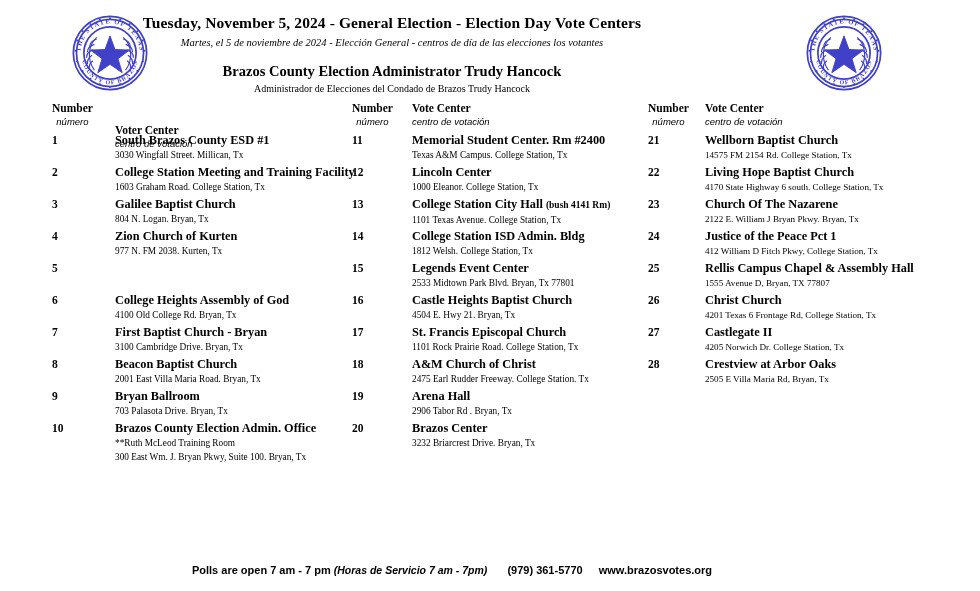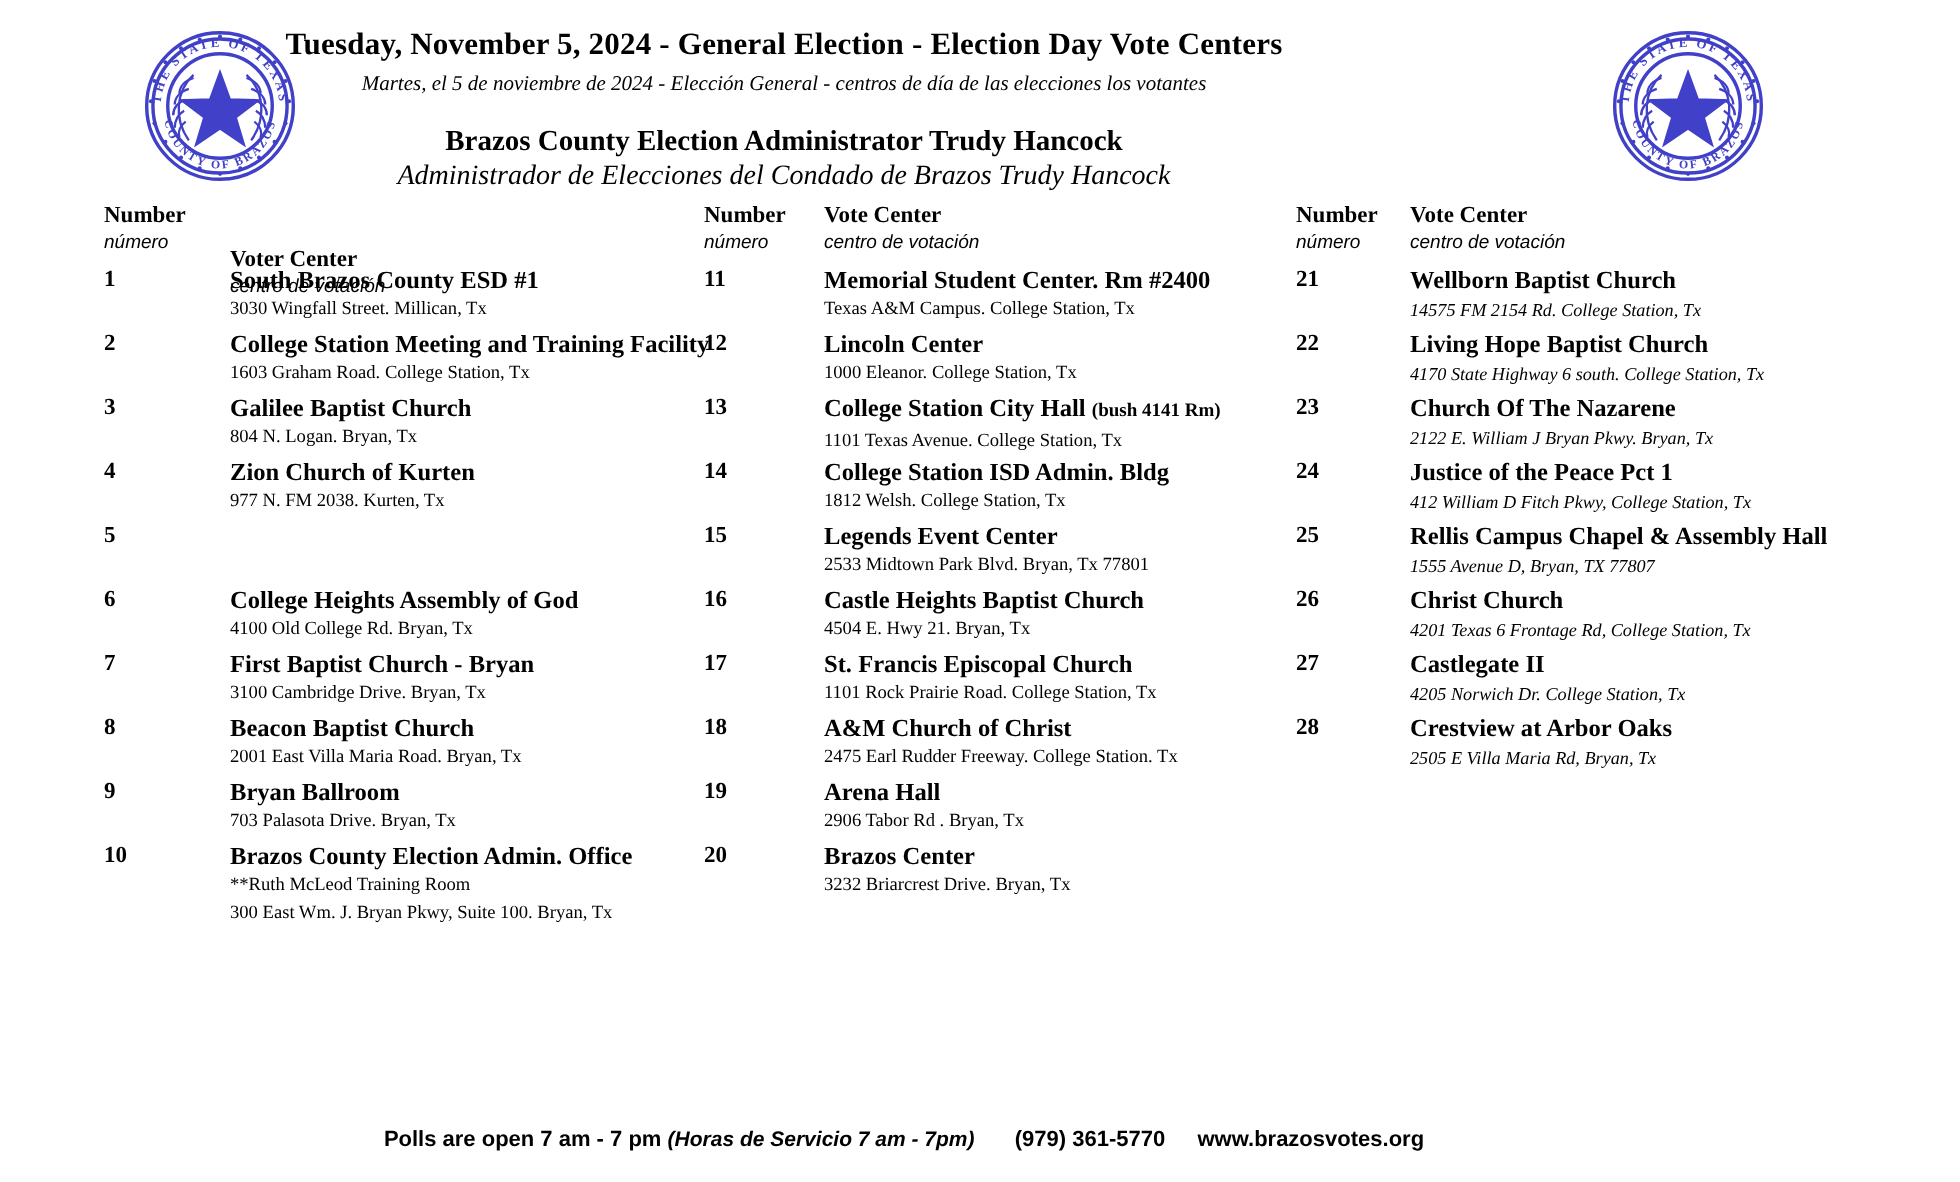--- a/index.html
+++ b/index.html
@@ -47,22 +47,21 @@
     line-height: 16px;
     margin-top: 3px;
   }
   .hdr-admin {
     font-size: 14.5px;
     font-weight: bold;
     line-height: 18px;
     margin-top: 11px;
   }
   .hdr-admin-sub {
-    font-size: 14px;
-    font-style: italic;
+    font-size: 10px;
     line-height: 14px;
     margin-top: 2px;
   }
 
   
   .columns {
     position: absolute;
     top: 101px;
     left: 0;
     width: 860px;
@@ -97,20 +96,21 @@
     line-height: 14px;
     white-space: nowrap;
   }
   .h-es {
     display: block;
     font-size: 9.5px;
     font-style: italic;
     line-height: 13px;
     white-space: nowrap;
     font-family: "Liberation Sans", "DejaVu Sans", sans-serif;
+    text-align: center;
   }
 
   .rows { position: relative; }
   .row {
     position: relative;
     min-height: 32px;
   }
   .row .r-num {
     position: absolute;
     left: 0;
@@ -140,21 +140,21 @@
     font-size: 9.3px;
     line-height: 14px;
     white-space: nowrap;
   }
   .r-addr {
     font-size: 9.3px;
     line-height: 15px;
     white-space: nowrap;
   }
   .col-2 .r-addr,
-  .col-2 .r-sub { font-size: 9.1px; font-style: italic; }
+  .col-2 .r-sub { font-size: 9.1px; }
 
   
   .footer {
     position: absolute;
     left: 0;
     top: 563px;
     width: 904px;
     text-align: center;
     font-family: "Liberation Sans", "DejaVu Sans", sans-serif;
     font-size: 11px;

